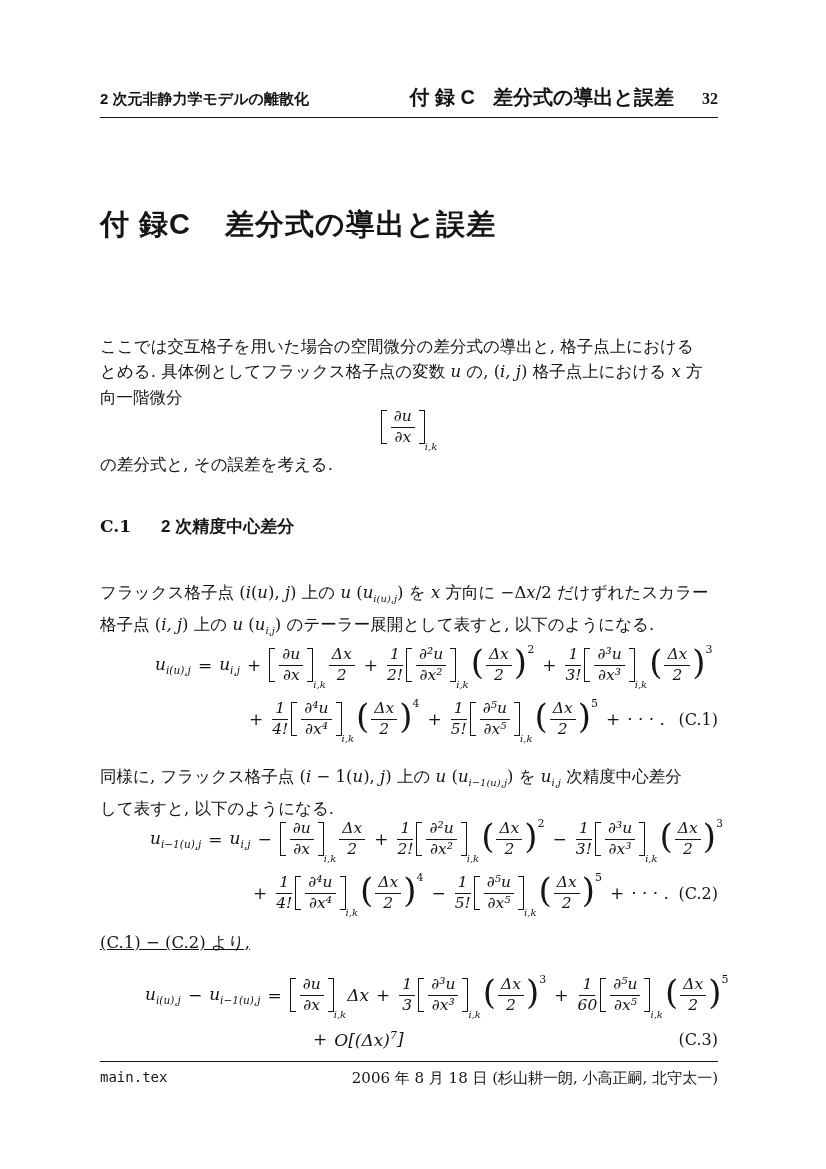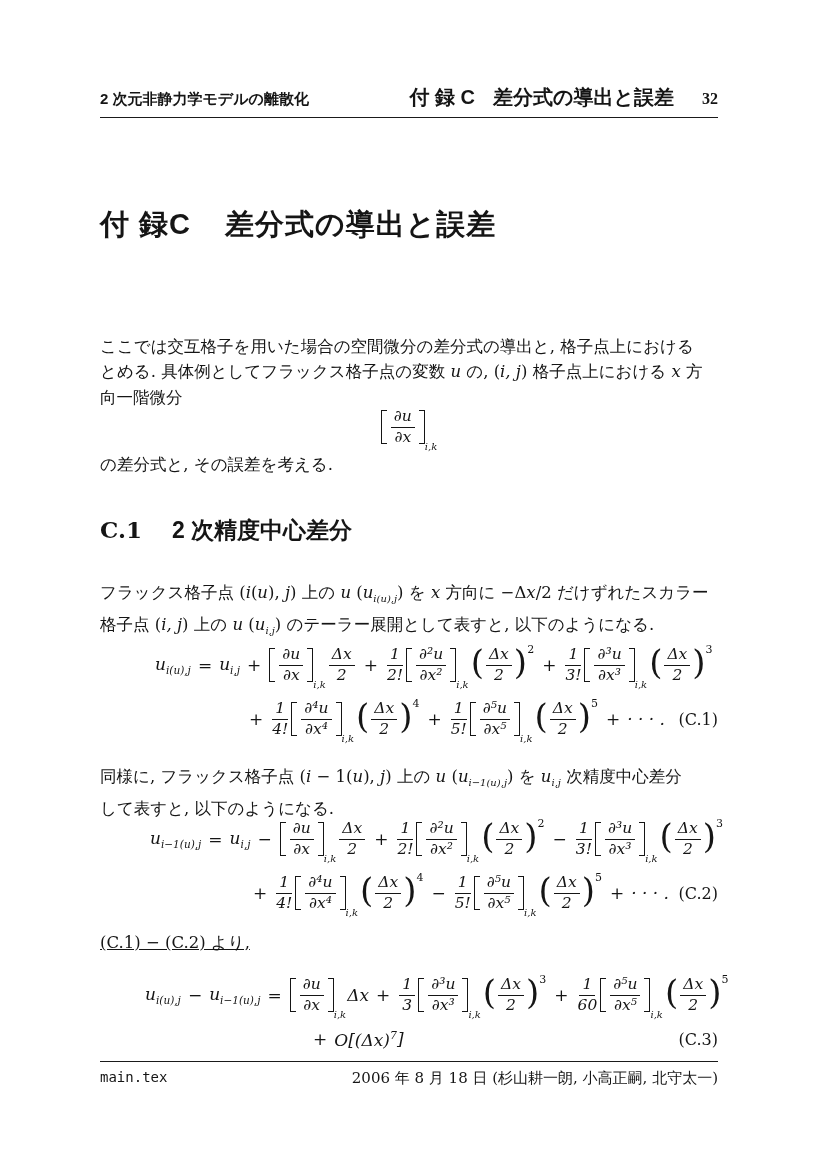--- a/index.html
+++ b/index.html
@@ -18,21 +18,21 @@
   .title{top:205px;font-family:"Liberation Sans","DejaVu Sans",sans-serif;font-weight:bold;font-size:29px;letter-spacing:1px;}
   .title .lbl{margin-right:34px;}
 
   
   .body-par{font-size:16.5px;line-height:25.4px;}
   .body-par i, i.mi{font-family:"DejaVu Serif",serif;}
   .body-par sub{font-size:10px;font-style:italic;}
   .p1{top:334px;} .p-after{top:452px;} .p2{top:580px;} .p3{top:764px;} .p-from{top:930px;text-decoration:underline;}
 
   
-  .section{top:515px;font-size:23px;font-weight:bold;}
+  .section{top:515px;font-size:17px;font-weight:bold;}
   .section .num{font-family:"DejaVu Serif",serif;margin-right:30px;}
   .section .txt{font-family:"Liberation Sans","DejaVu Sans",sans-serif;}
 
   
   .eq{font-size:17px;}
   .eq-line{position:relative;display:flex;align-items:center;height:54px;font-style:italic;}
   .mi{font-style:italic;white-space:pre;}
   .mi sub,.ms{font-size:10.5px;font-style:italic;}
   .mi sup{font-size:11px;}
   .mo{font-style:normal;padding:0 7px;white-space:pre;}

